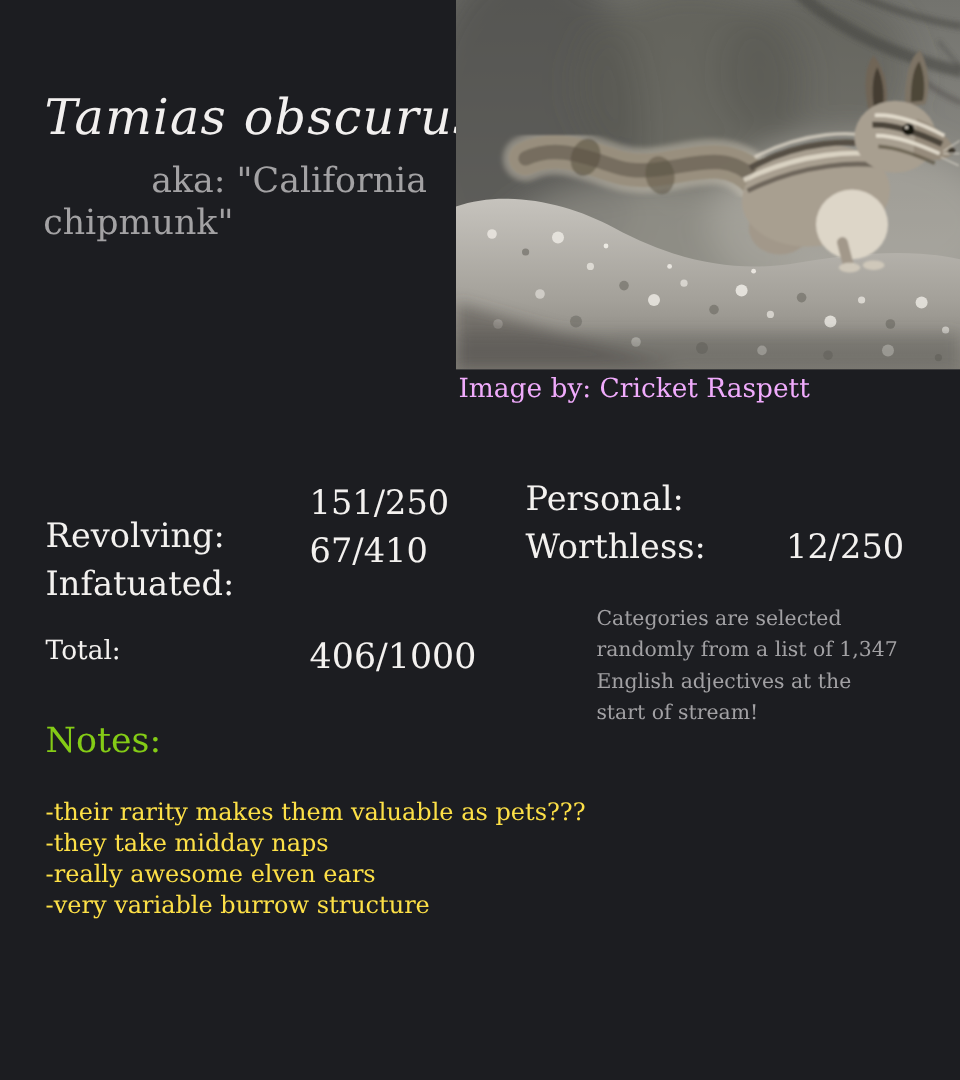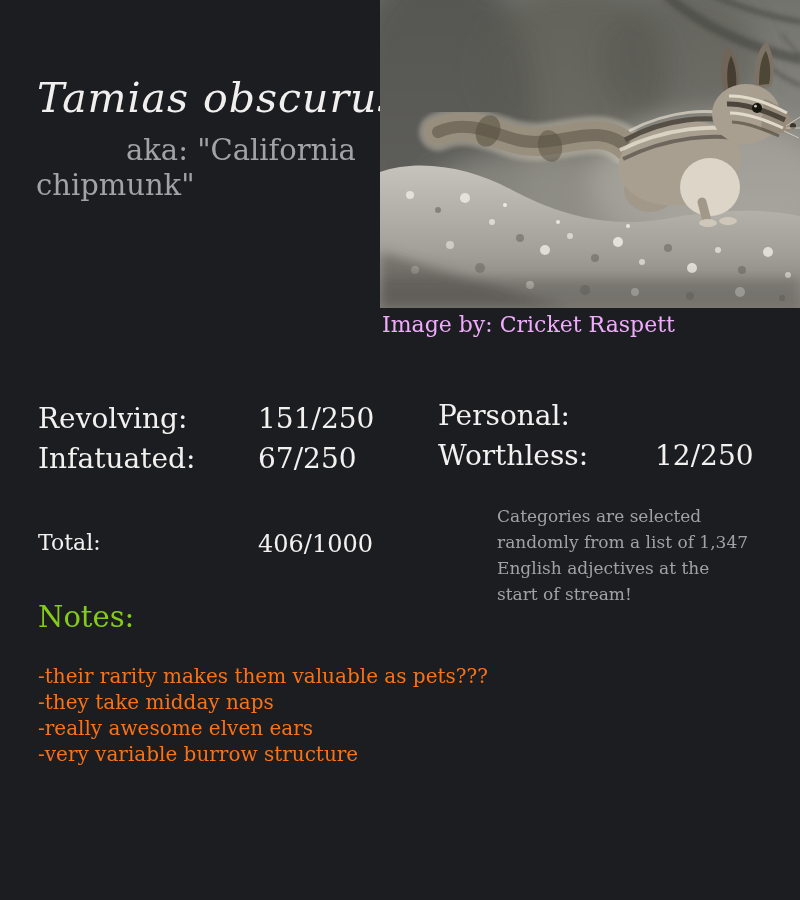--- a/index.html
+++ b/index.html
@@ -56,31 +56,31 @@
     white-space: nowrap;
   }
 
   
   .stat {
     position: absolute;
     font-size: 28px;
     color: #f3f1ef;
     white-space: nowrap;
   }
-  .s-l-label { left: 38px;  }
+  .s-l-label { left: 38px; margin-top: 28px;  }
   .s-l-value { left: 258px; }
   .s-r-label { left: 438px; }
   .s-r-value { left: 655px; }
   .row1 { top: 402px; }
   .row2 { top: 442px; }
   .rrow1 { top: 399px; }
   .rrow2 { top: 439px; }
 
   .total-label { left: 38px;  top: 530px; font-size: 22px; }
-  .total-value { left: 258px; top: 530px; font-size: 24px; }
+  .total-value { left: 258px; top: 530px; font-size: 29px; }
 
   .disclaimer {
     position: absolute;
     left: 497px;
     top: 503px;
     width: 252px;
     font-size: 17px;
     line-height: 26px;
     color: #a2a1a4;
   }
@@ -92,21 +92,21 @@
     top: 600px;
     font-size: 29px;
     color: #84cc16;
   }
   .notes-list {
     position: absolute;
     left: 38px;
     top: 663px;
     font-size: 20px;
     line-height: 26px;
-    color: #f97316;
+    color: #fde047;
   }
 </style>
 </head>
 <body>
 
 <div class="page">
 
   <div class="title">Tamias obscurus</div>
   <div class="aka">
     <div class="aka-line1">aka: "California</div>
@@ -242,21 +242,21 @@
           <path d="M404,131 L419,138"></path>
         </g>
       </g>
     </svg>
   </div>
   <div class="credit">Image by: Cricket Raspett</div>
 
   <div class="stat s-l-label row1">Revolving:</div>
   <div class="stat s-l-value row1">151/250</div>
   <div class="stat s-l-label row2">Infatuated:</div>
-  <div class="stat s-l-value row2">67/250</div>
+  <div class="stat s-l-value row2">67/410</div>
 
   <div class="stat s-r-label rrow1">Personal:</div>
   <div class="stat s-r-label rrow2">Worthless:</div>
   <div class="stat s-r-value rrow2">12/250</div>
 
   <div class="stat total-label">Total:</div>
   <div class="stat total-value">406/1000</div>
 
   <div class="disclaimer">Categories are selected randomly from a list of 1,347 English adjectives at the start of stream!</div>
 

